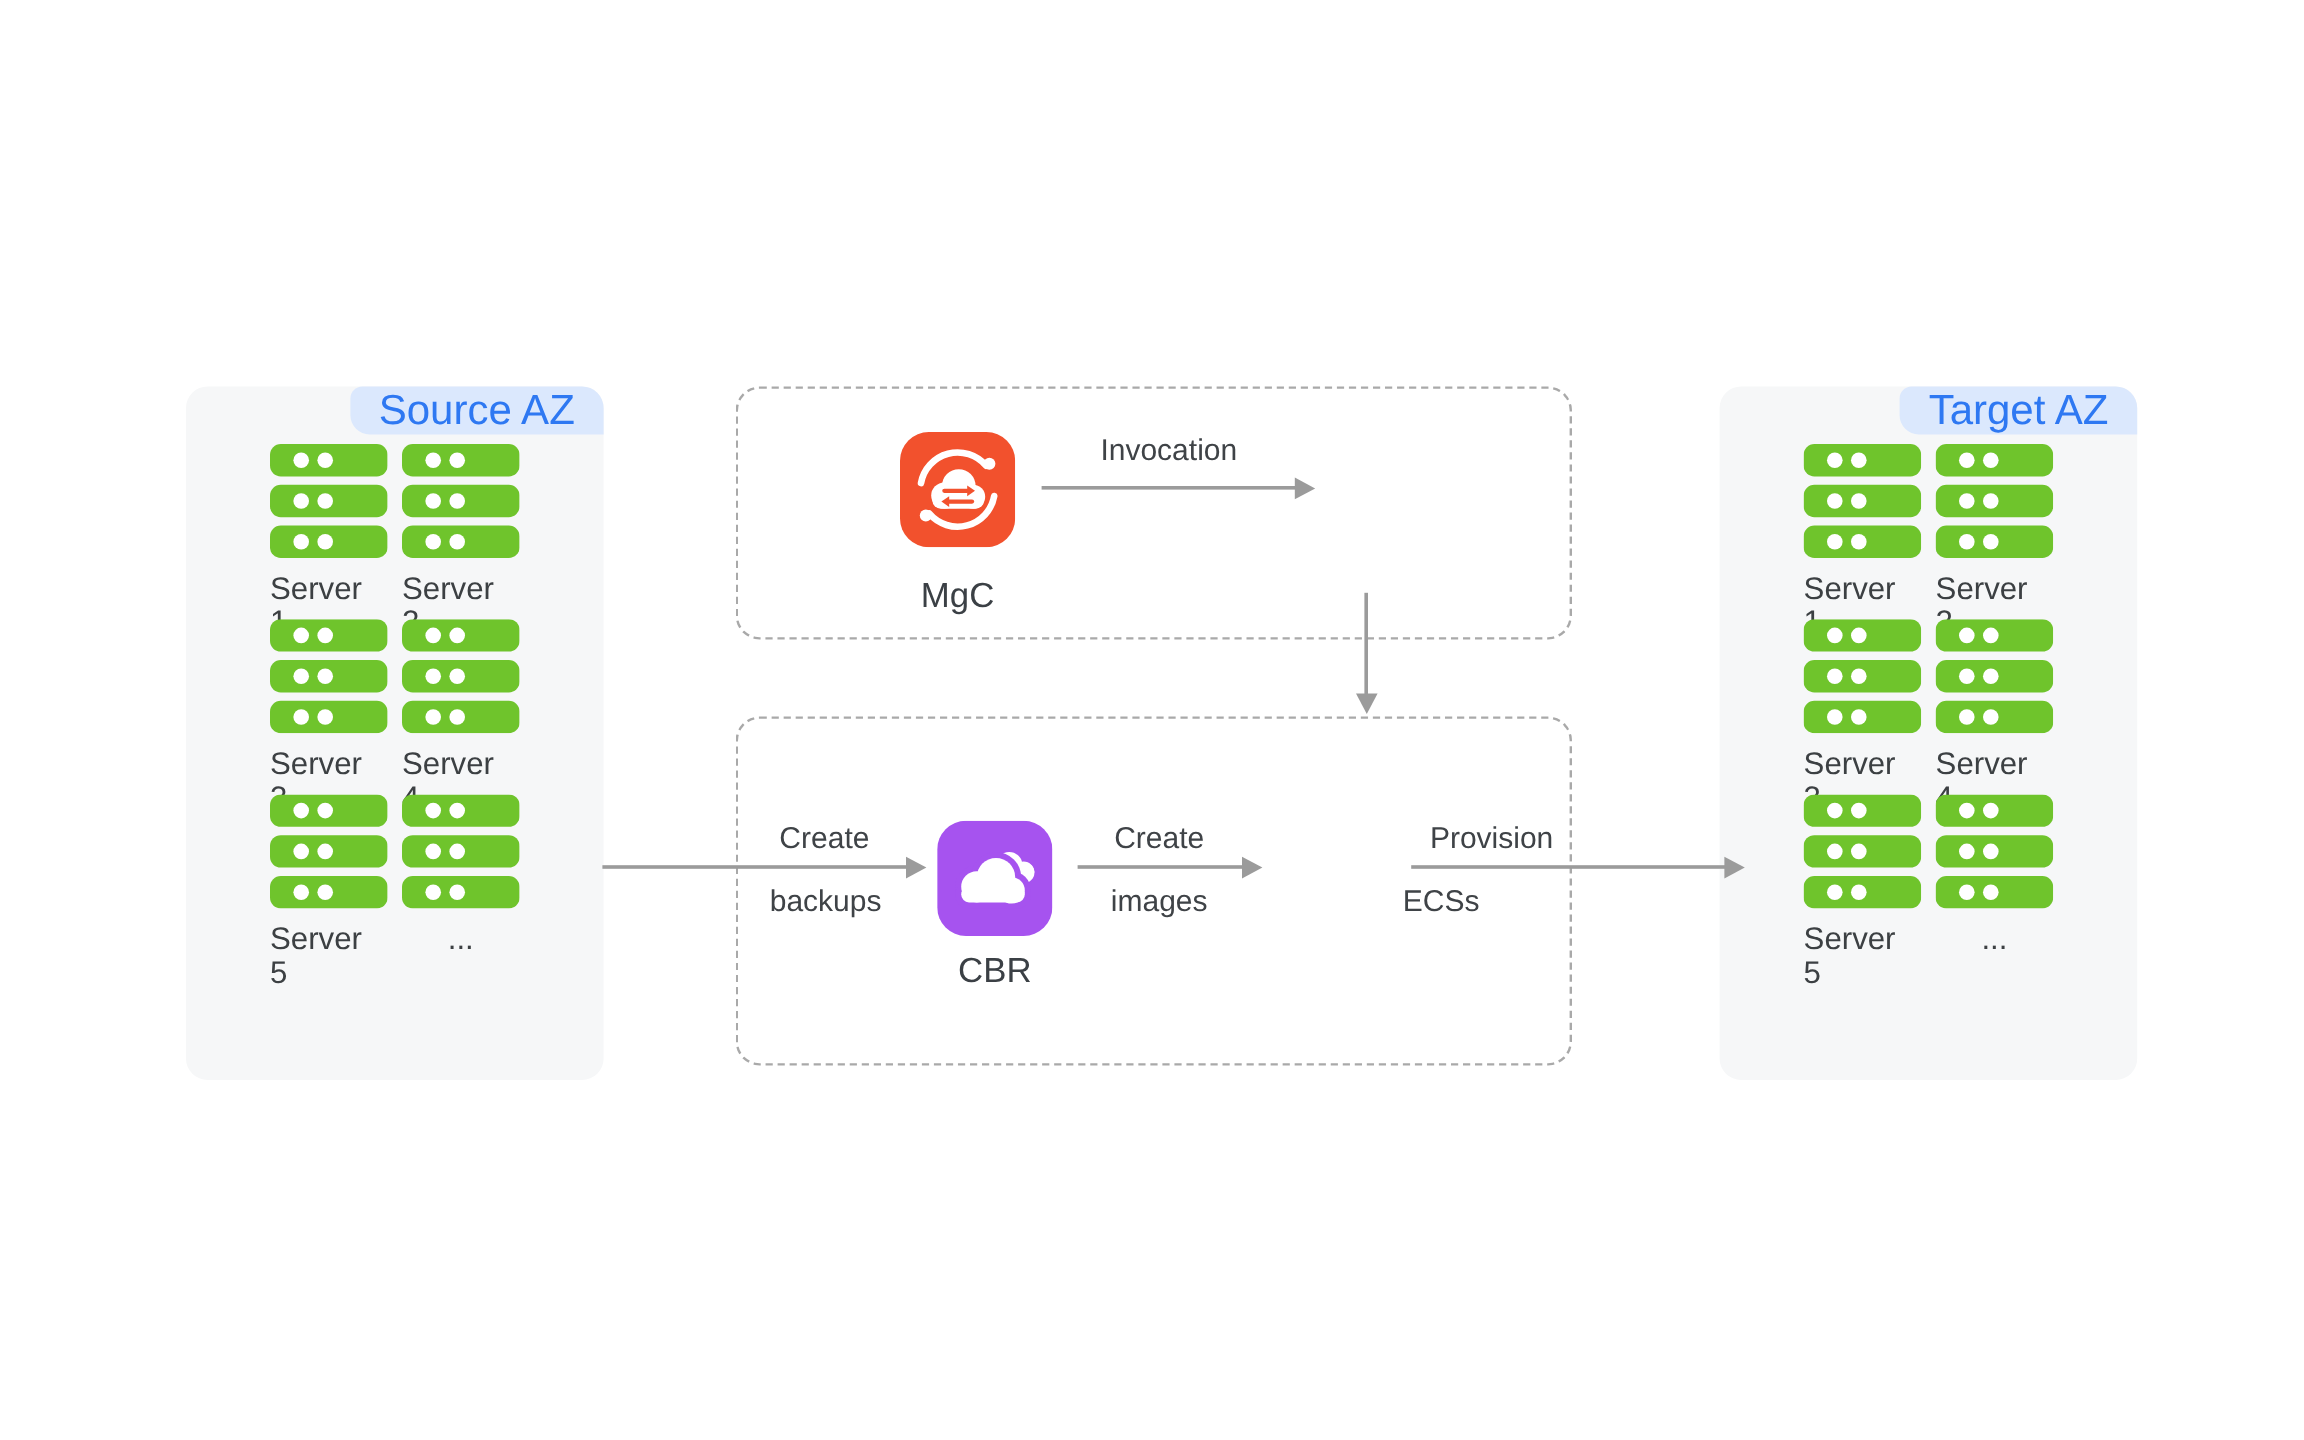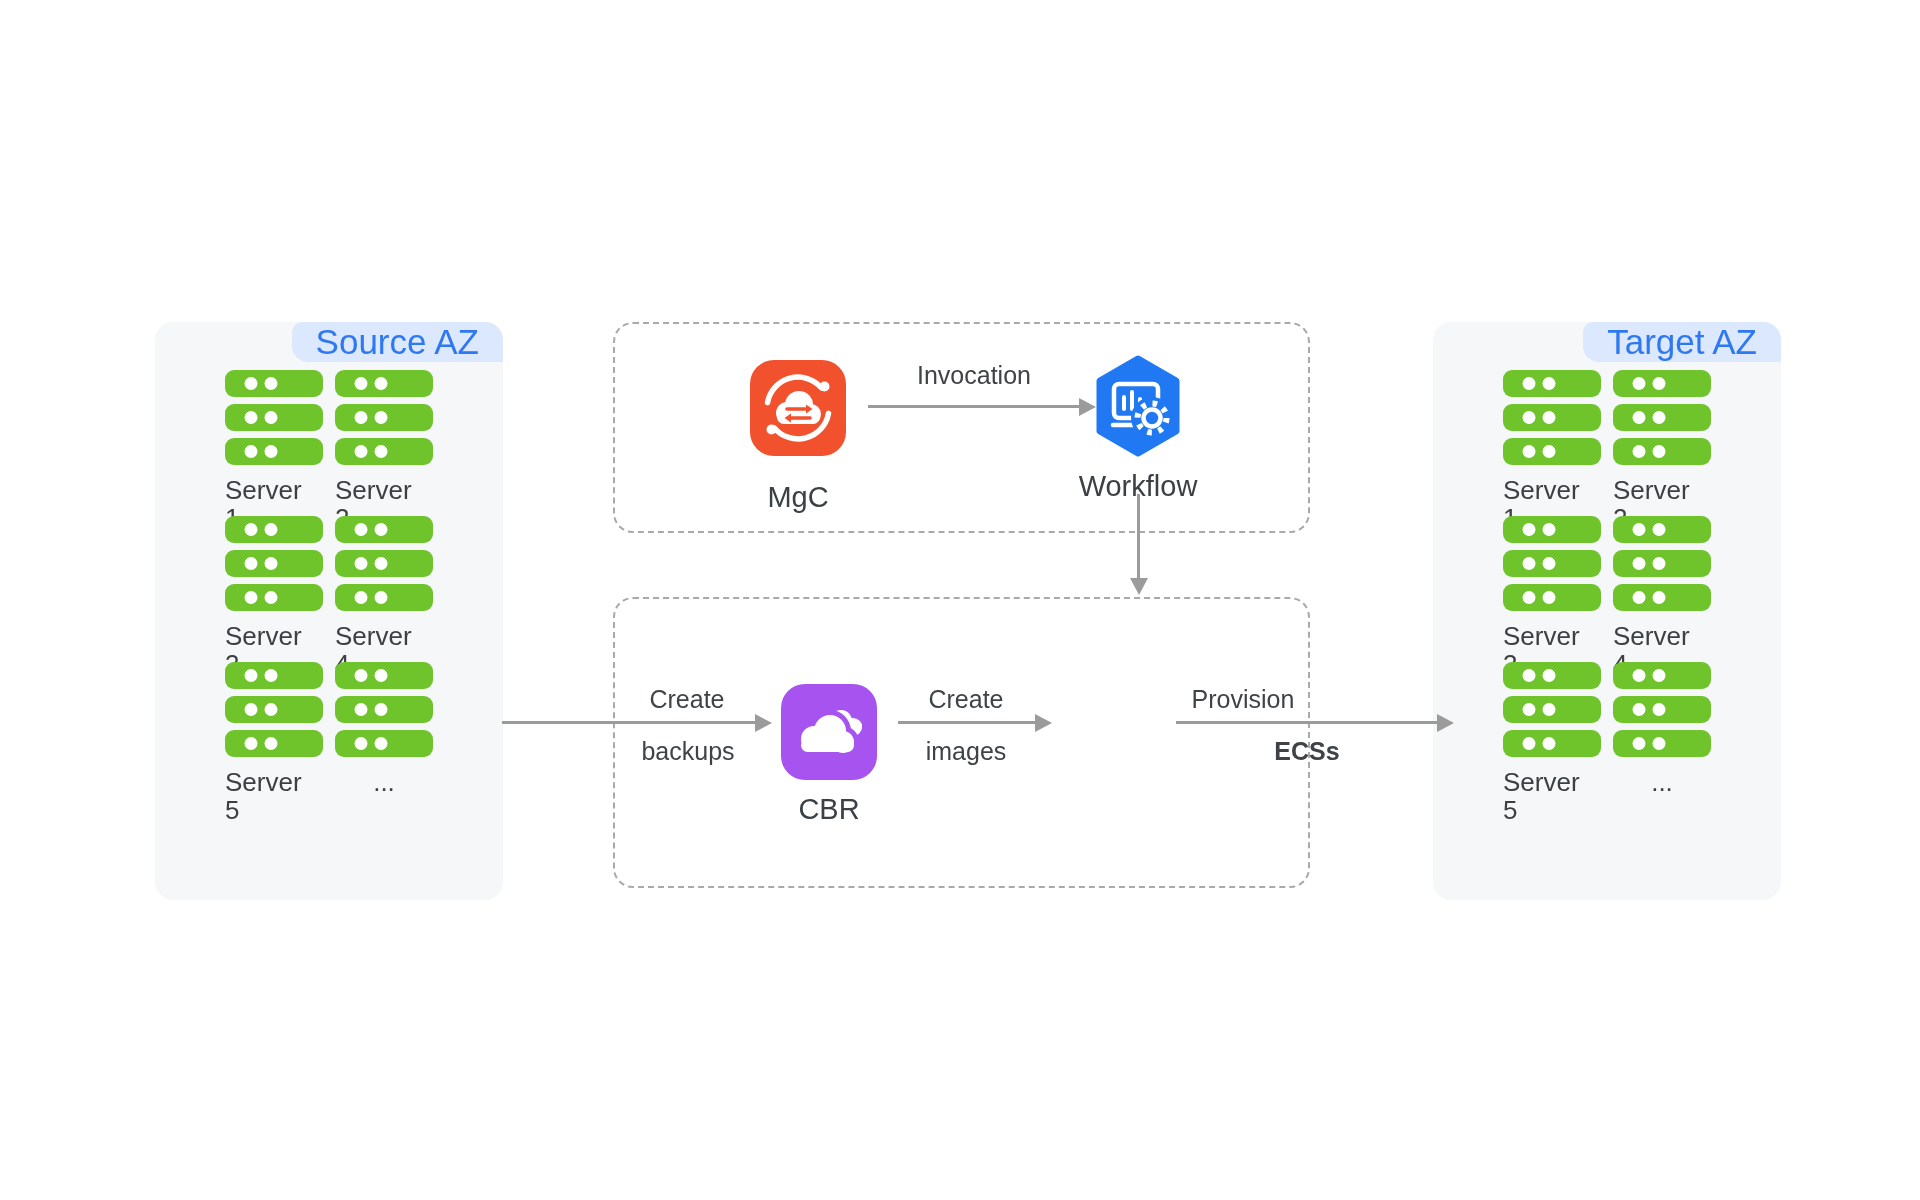--- a/index.html
+++ b/index.html
@@ -66,21 +66,21 @@
   .flow-text {
     position:absolute; transform:translateX(-50%);
     font-size:25px; color:#3f4347; white-space:nowrap; line-height:30px;
   }
   .t-invocation { left:974px;  top:360px; }
   .t-backups1   { left:687px;  top:684px; }
   .t-backups2   { left:688px;  top:736px; }
   .t-images1    { left:966px;  top:684px; }
   .t-images2    { left:966px;  top:736px; }
   .t-provision1 { left:1243px; top:684px; }
-  .t-provision2 { left:1307px; top:736px;font-weight:bold; }
+  .t-provision2 { left:1201px; top:736px; }
 </style>
 </head>
 <body>
 
 <svg width="0" height="0" style="position:absolute">
   <defs>
     <symbol id="srv-icon" viewBox="0 0 98 95">
       <rect x="0" y="0" width="98" height="27" rx="9" fill="#6fc42c"></rect>
       <rect x="0" y="34" width="98" height="27" rx="9" fill="#6fc42c"></rect>
       <rect x="0" y="68" width="98" height="27" rx="9" fill="#6fc42c"></rect>
@@ -204,38 +204,20 @@
         <line x1="60" y1="58" x2="41" y2="58"></line>
       </g>
       <g fill="#f2512d">
         <path d="M 56 44.5 L 62.5 49 L 56 53.5 Z"></path>
         <path d="M 41 53.5 L 34.5 58 L 41 62.5 Z"></path>
       </g>
     </svg>
     <div class="svc-label">MgC</div>
   </div>
 
-  <div class="svc svc-workflow">
-    <svg width="90" height="102" viewBox="0 0 90 102">
-      <polygon points="45,4 83,26 83,76 45,98 7,76 7,26" fill="#2079f2" stroke="#2079f2" stroke-width="7" stroke-linejoin="round"></polygon>
-
-      <rect x="21" y="29" width="44" height="34" rx="5" fill="none" stroke="#ffffff" stroke-width="4.5"></rect>
-      <g stroke="#ffffff" stroke-width="4" stroke-linecap="round">
-        <line x1="31" y1="42" x2="31" y2="54"></line>
-        <line x1="39" y1="37" x2="39" y2="54"></line>
-        <line x1="47" y1="44" x2="47" y2="54"></line>
-      </g>
-      <line x1="20" y1="70" x2="50" y2="70" stroke="#ffffff" stroke-width="4.5" stroke-linecap="round"></line>
-
-      <circle cx="59" cy="63" r="21" fill="#2079f2"></circle>
-      <circle cx="59" cy="63" r="14.5" fill="none" stroke="#ffffff" stroke-width="6" stroke-dasharray="4.6 6.8"></circle>
-      <circle cx="59" cy="63" r="8.5" fill="#2079f2" stroke="#ffffff" stroke-width="4.5"></circle>
-    </svg>
-    <div class="svc-label">Workflow</div>
-  </div>
 
   <div class="svc svc-cbr">
     <svg width="96" height="96" viewBox="0 0 96 96">
       <rect x="0" y="0" width="96" height="96" rx="24" fill="#a653ef"></rect>
 
       <g fill="#ffffff">
         <circle cx="60" cy="37" r="11"></circle>
         <circle cx="72" cy="43" r="9"></circle>
         <rect x="50" y="35" width="31" height="15" rx="7.5"></rect>
       </g>

